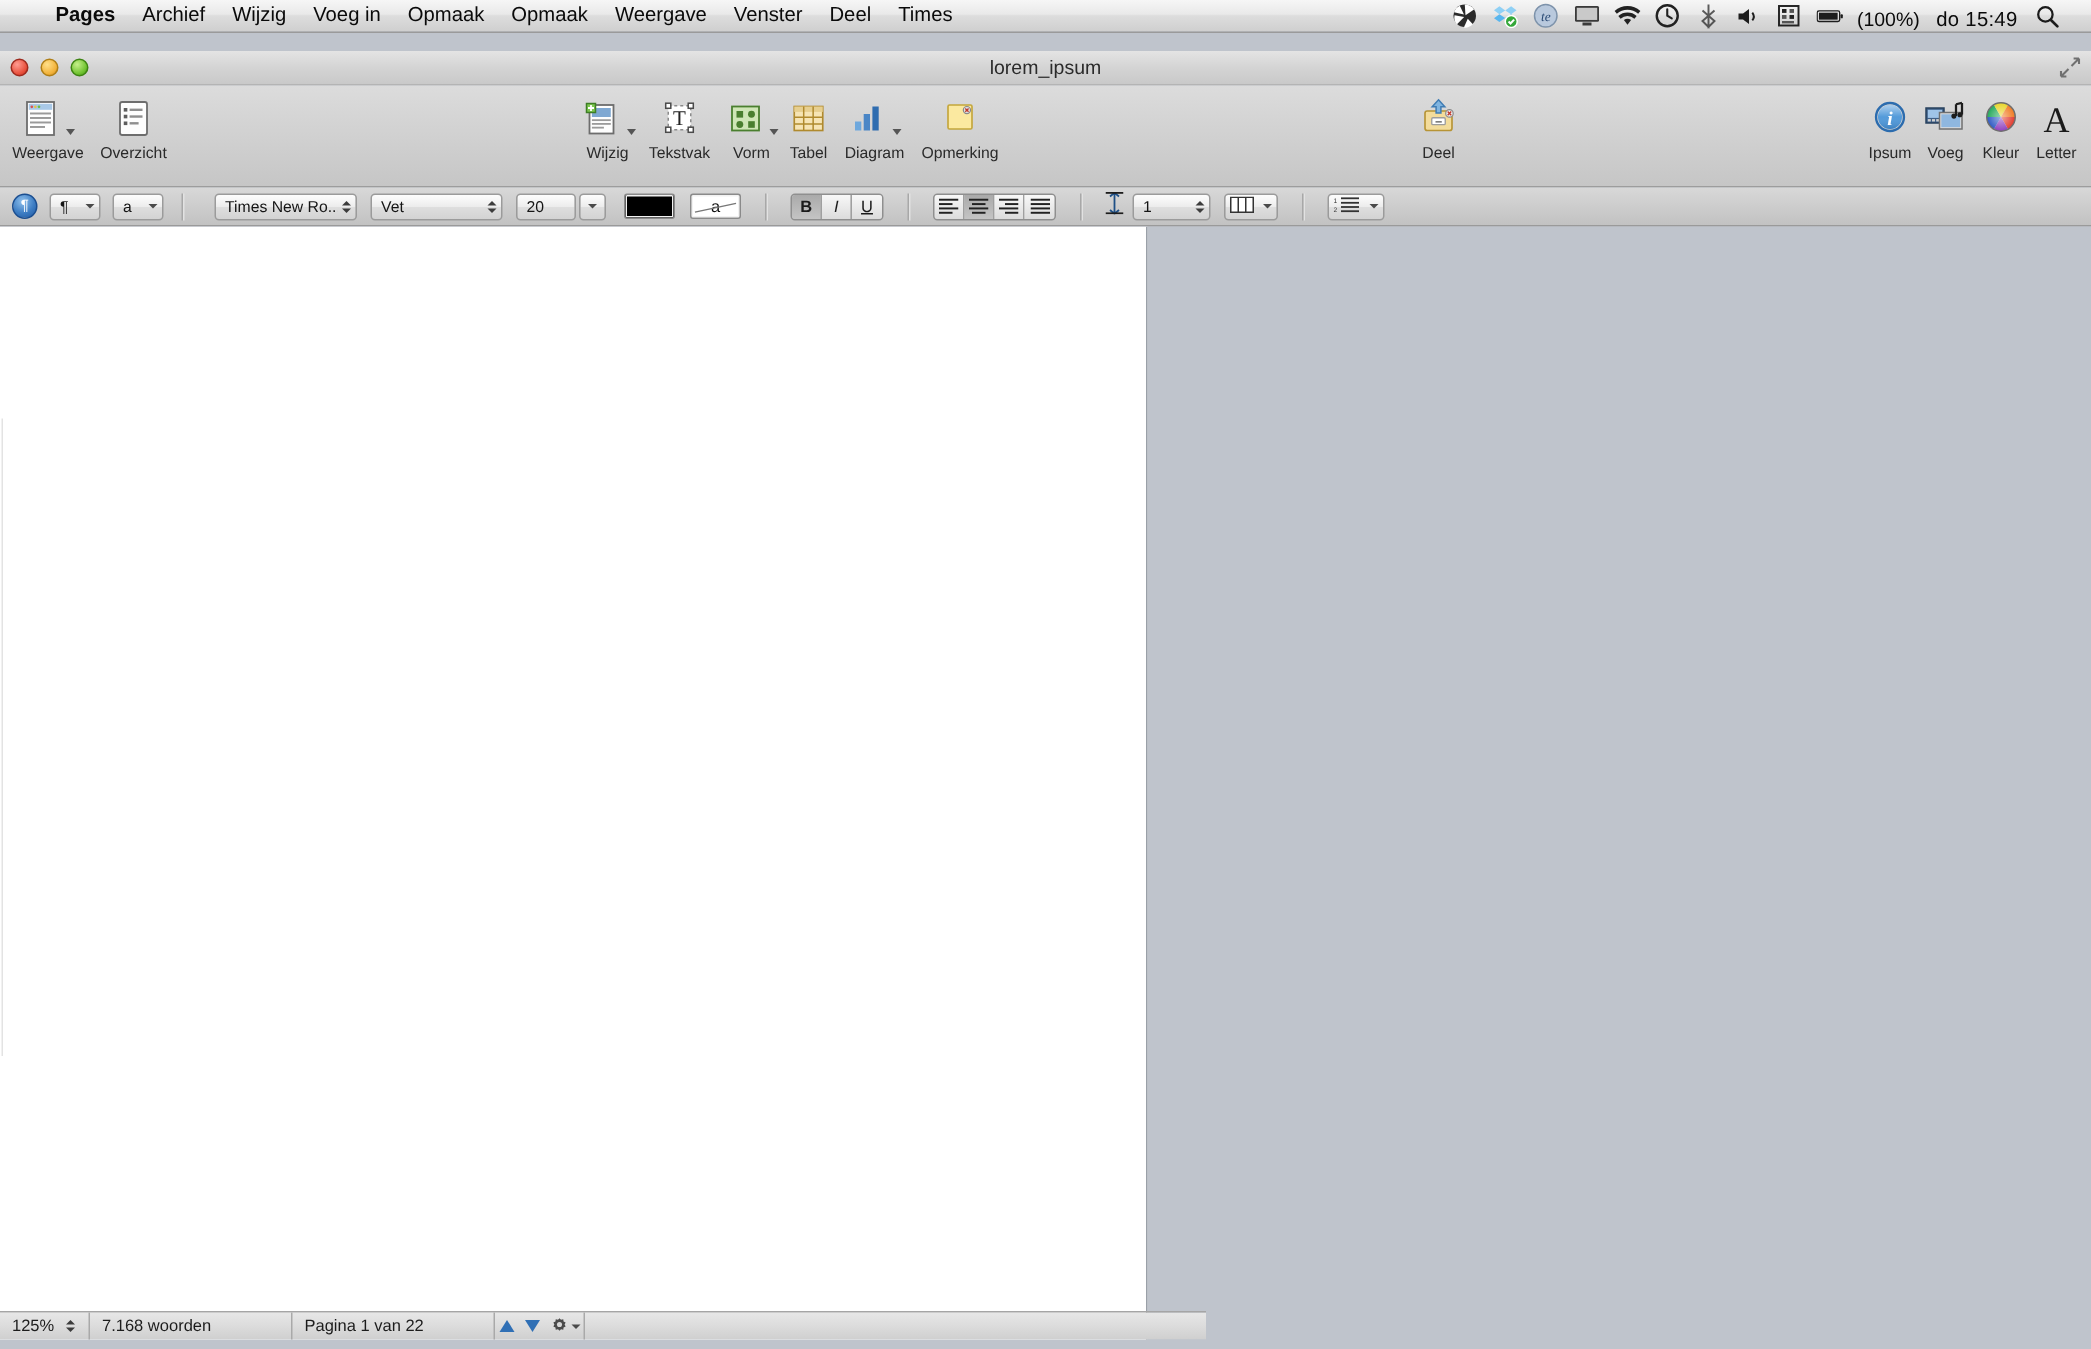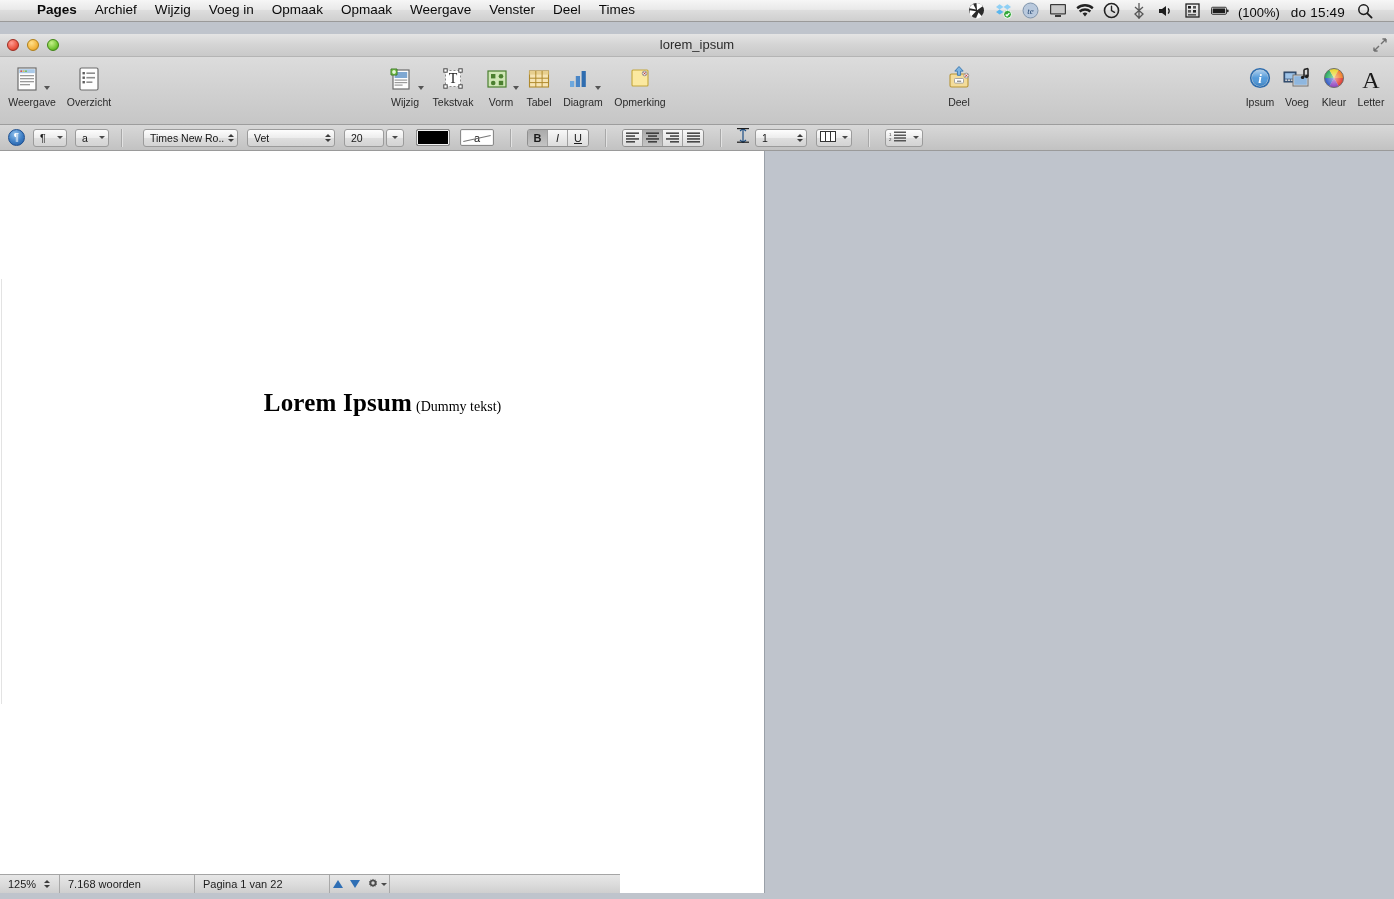--- a/index.html
+++ b/index.html
@@ -159,21 +159,21 @@
   }
   #doc-title {
     font-size: 25px; font-weight: bold; color: #000; letter-spacing: 0.2px;
   }
   #doc-subtitle {
     font-size: 14px; font-weight: normal; color: #000; margin-left: 4px;
   }
 
   
   #statusbar {
-    position: absolute; left: 0; bottom: 0; width: 620px; height: 19px;
+    position: absolute; left: 0; bottom: 0; width: 804px; height: 19px;
     background: linear-gradient(to bottom, #e7e7e7 0%, #dcdcdc 50%, #cfcfcf 100%);
     border-top: 1px solid #a5a5a5;
     display: flex; align-items: center; font-size: 11px; color: #1c1c1c;
   }
   .sb-cell { height: 19px; display: flex; align-items: center; border-right: 1px solid #a9a9a9; }
   .sb-inner { padding: 0 8px; white-space: nowrap; }
   .tri-up { width: 0; height: 0; border-left: 5px solid transparent; border-right: 5px solid transparent; border-bottom: 8px solid #2f6fb5; }
   .tri-dn { width: 0; height: 0; border-left: 5px solid transparent; border-right: 5px solid transparent; border-top: 8px solid #2f6fb5; }
 </style>
 </head>
@@ -634,23 +634,20 @@
           <rect x="5" y="9.2" width="12" height="1.2" fill="#333"></rect>
         </svg>
       </span>
       <span class="mini-caret" style="margin-left:auto"></span>
     </div>
   </div>
 
   <div id="doc-area">
     <div id="page">
       <div id="margin-guide"></div>
-      <div id="doc-title-line">
-        <span id="doc-title">Lorem Ipsum</span><span id="doc-subtitle">(Dummy tekst)</span>
-      </div>
     </div>
 
     <div id="statusbar">
       <div class="sb-cell" style="width:60px">
         <span class="sb-inner">125%</span>
         <span class="stepper" style="margin-left:0; padding-left:0; padding-right:4px">
           <span class="st-up"></span>
           <span class="st-dn"></span>
         </span>
       </div>

